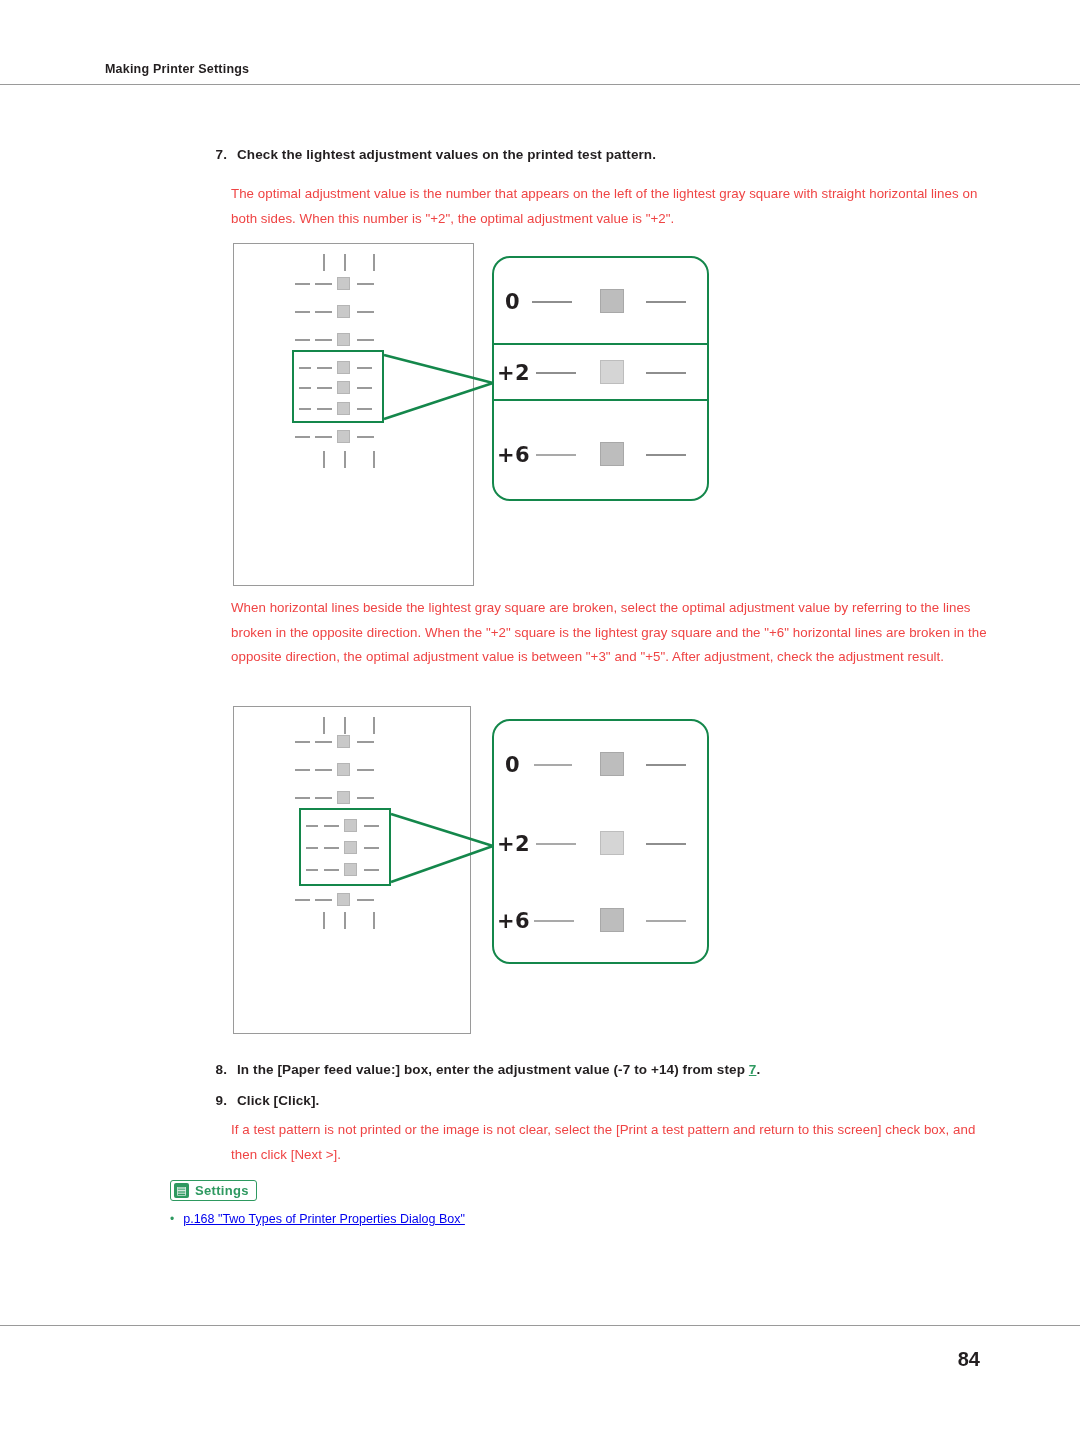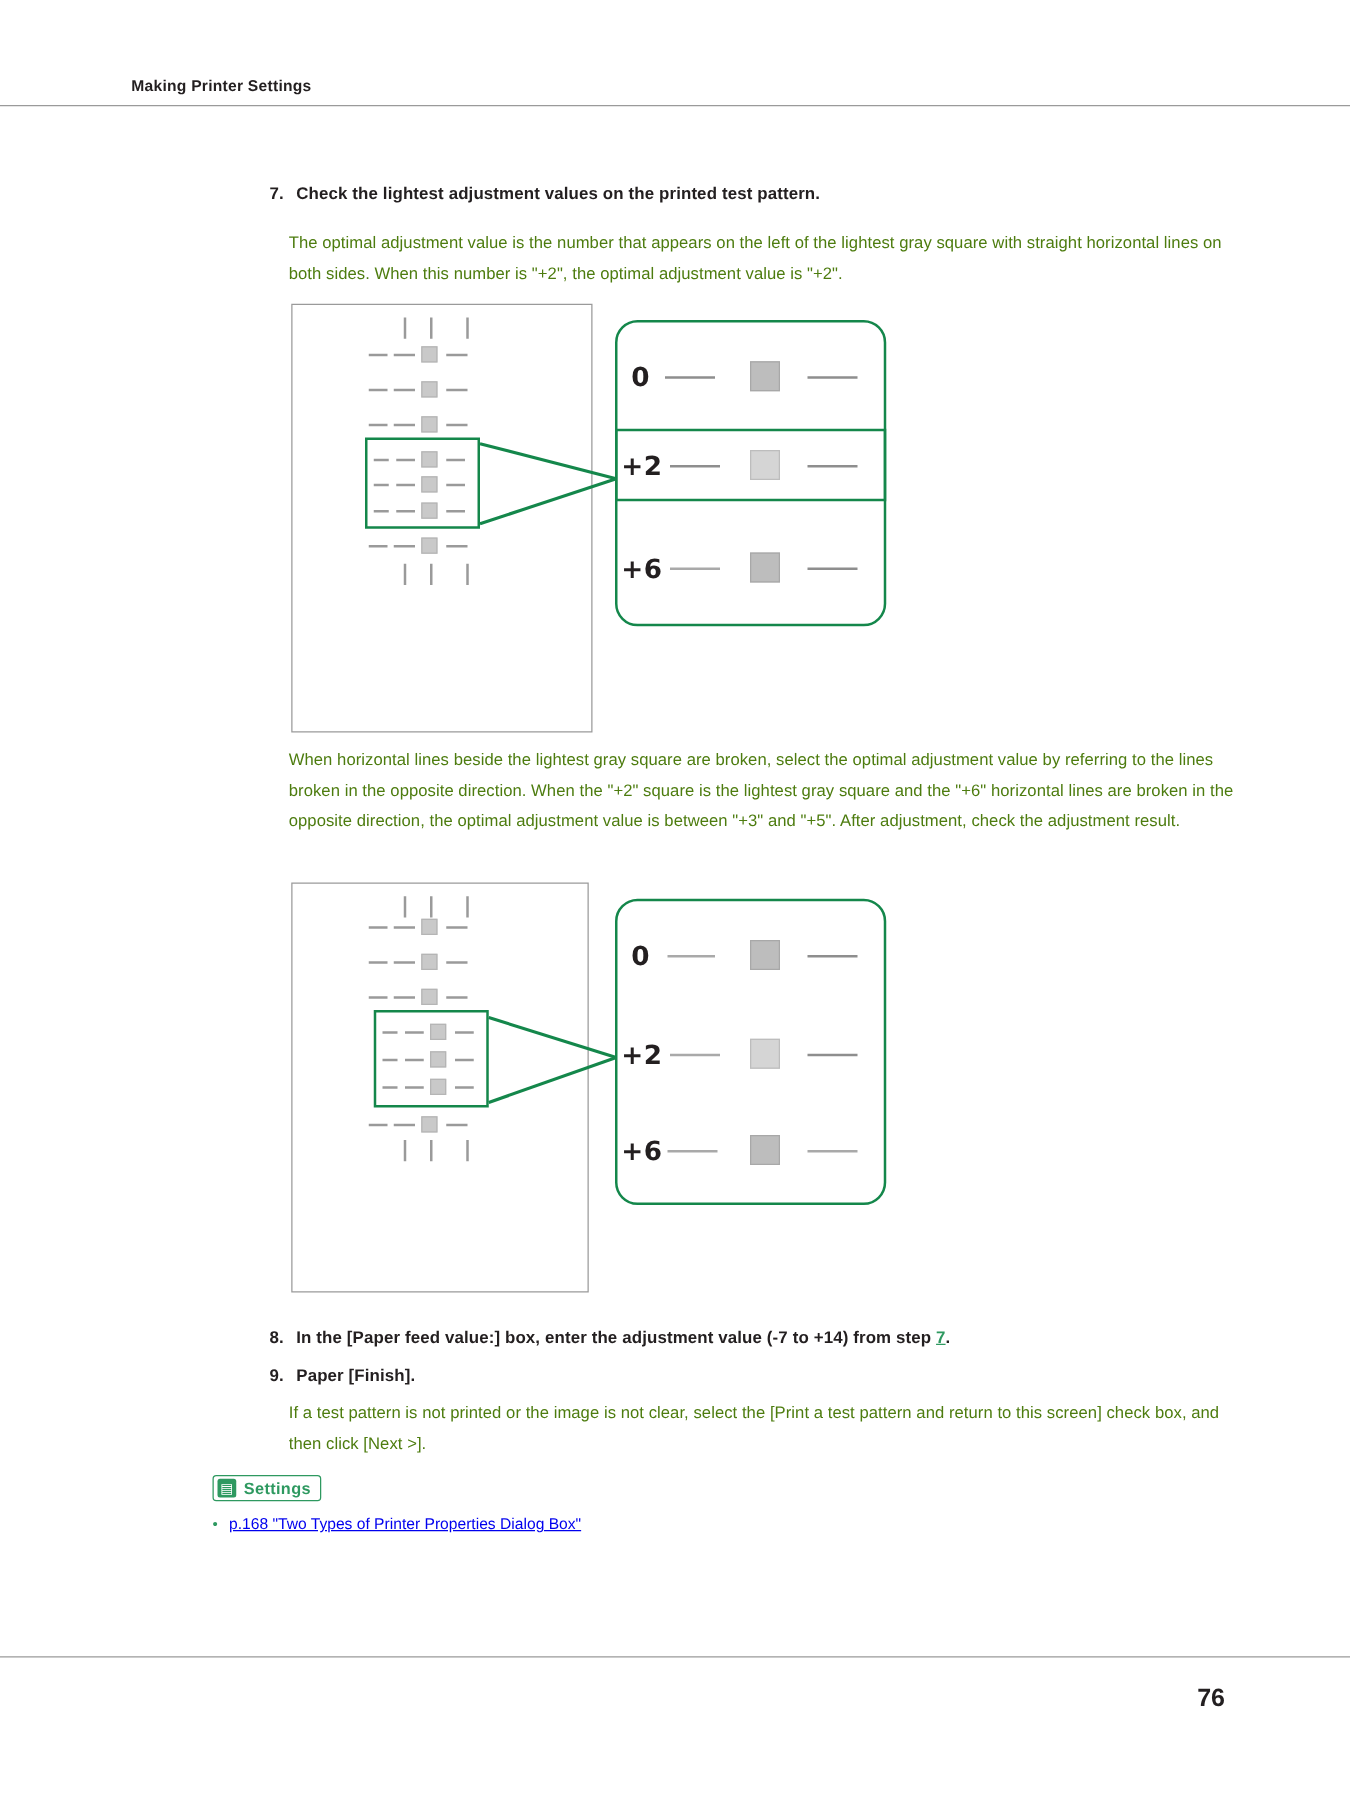--- a/index.html
+++ b/index.html
@@ -71,21 +71,21 @@
     text-align: right;
   }
   .step .txt {
     display: block;
     margin-left: 32px;
   }
   .para {
     position: absolute;
     font-size: 13.3px;
     line-height: 24.5px;
-    color: #4d7c0f;
+    color: #ef4444;
     letter-spacing: 0.05px;
   }
   .link-underline {
     color: #2e9960;
     text-decoration: underline;
   }
   
   .ref-badge {
     position: absolute;
     left: 170px;
@@ -369,31 +369,31 @@
 
   <div class="step" style="left:205px; top:1062px; width:800px;">
     <span class="num">8.</span>
     <span class="txt">
       <span>In the [Paper feed value:] box, enter the adjustment value (-7 to +14) from step </span><a class="link-underline" href="#">7</a><span>.</span>
     </span>
   </div>
 
   <div class="step" style="left:205px; top:1093px; width:800px;">
     <span class="num">9.</span>
-    <span class="txt">Paper [Finish].</span>
+    <span class="txt">Click [Click].</span>
   </div>
 
   <div class="para" style="left:231px; top:1118px; width:750px;">If a test pattern is not printed or the image is not clear, select the [Print a test pattern and return to this screen] check box, and then click [Next &gt;].</div>
 
   <div class="ref-badge">
     <span class="glyph">▤</span>
     <span class="label">Settings</span>
   </div>
 
   <div class="ref-item" style="width:560px;">
     <span class="bullet">•</span>
     <a class="ref-link" href="#">p.168 "Two Types of Printer Properties Dialog Box"</a>
   </div>
 
   <div class="footer-rule"></div>
-  <div class="page-number">76</div>
+  <div class="page-number">84</div>
 
 </div>
 
 </body></html>

